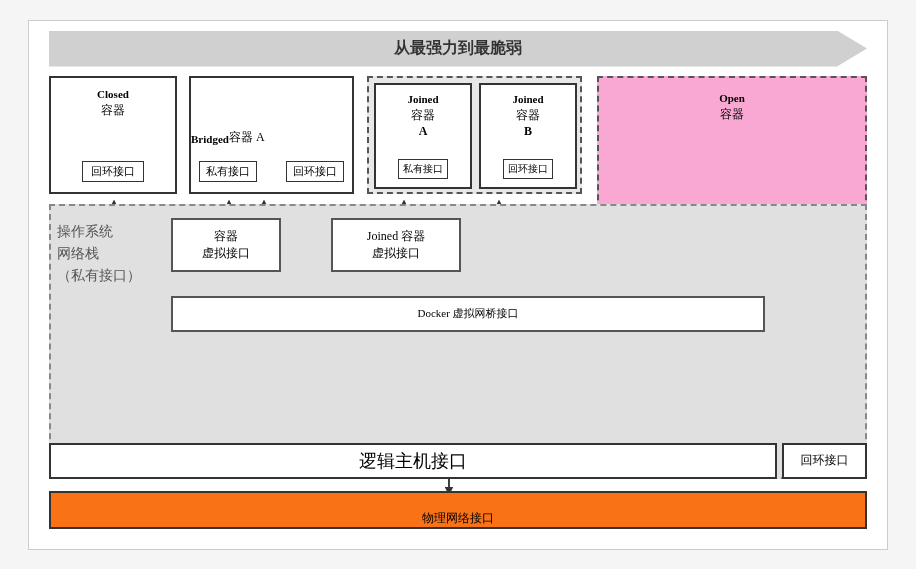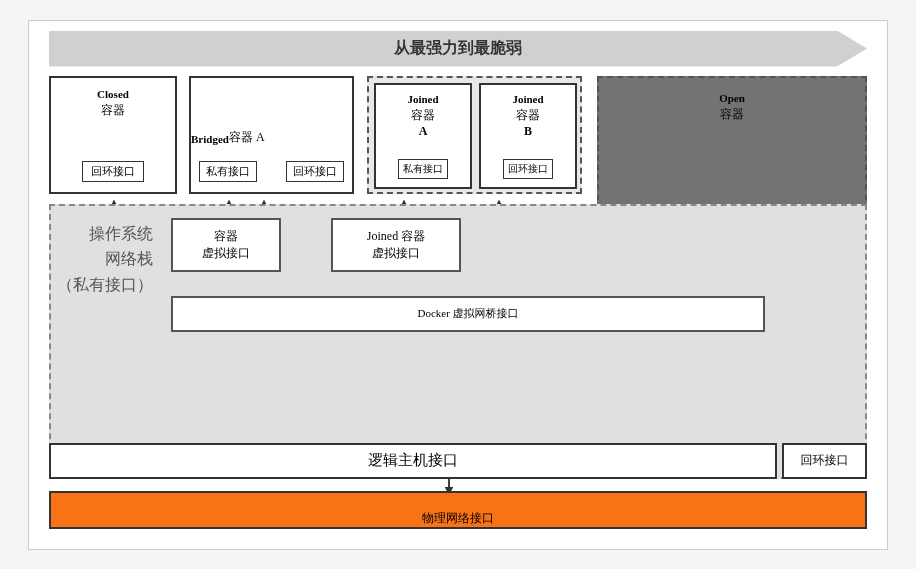--- a/index.html
+++ b/index.html
@@ -159,48 +159,48 @@
       <div style="position:absolute; top:5px; left:110px; width:98px; height:106px; border:2px solid #333; background:#fff; display:flex; flex-direction:column; align-items:center; padding-top:8px;">
         <span class="container-title">Joined</span>
         <span style="font-size:12px;">容器</span>
         <span style="font-size:12px; font-weight:bold;">B</span>
         <div style="position:absolute; bottom:8px; border:1.5px solid #333; padding:2px 4px; font-size:10px; background:#fff;">
           <span>回环接口</span>
         </div>
       </div>
     </div>
 
-    <div style="position:absolute; top:0; left:548px; right:0; height:134px; border:2px dashed #555; background:#737373; display:flex; flex-direction:column; align-items:center; padding-top:14px;">
+    <div style="position:absolute; top:0; left:548px; right:0; height:134px; border:2px dashed #555; background:#f9a8d4; display:flex; flex-direction:column; align-items:center; padding-top:14px;">
       <span class="container-title">Open</span>
       <span class="container-subtitle">容器</span>
     </div>
 
     <div style="position:absolute; top:128px; left:0; right:0; bottom:60px; border:2px dashed #888; background:#e0e0e0;">
 
-      <div style="position:absolute; left:6px; top:15px; font-size:16px; line-height:1.6; color:#555; text-align:right;">
+      <div style="position:absolute; left:6px; top:15px; font-size:14px; line-height:1.6; color:#555; text-align:left;">
         <div>操作系统</div>
         <div>网络栈</div>
         <div>（私有接口）</div>
       </div>
 
       <div style="position:absolute; top:12px; left:120px; width:110px; height:54px; border:2px solid #555; background:#fff; display:flex; align-items:center; justify-content:center; text-align:center; font-size:12px; line-height:1.4;">
         <span>容器<br>虚拟接口</span>
       </div>
 
       <div style="position:absolute; top:12px; left:280px; width:130px; height:54px; border:2px solid #555; background:#fff; display:flex; align-items:center; justify-content:center; text-align:center; font-size:12px; line-height:1.4;">
         <span>Joined 容器<br>虚拟接口</span>
       </div>
 
       <div style="position:absolute; top:90px; left:120px; right:100px; height:36px; border:2px solid #555; background:#fff; display:flex; align-items:center; justify-content:center; font-size:11px;">
         <span>Docker 虚拟网桥接口</span>
       </div>
 
     </div>
 
-    <div style="position:absolute; bottom:60px; left:0; right:90px; height:36px; border:2px solid #333; background:#fff; display:flex; align-items:center; justify-content:center; font-size:15px;">
+    <div style="position:absolute; bottom:60px; left:0; right:90px; height:36px; border:2px solid #333; background:#fff; display:flex; align-items:center; justify-content:center; font-size:18px;">
       <span>逻辑主机接口</span>
     </div>
 
     <div style="position:absolute; bottom:60px; right:0; width:85px; height:36px; border:2px solid #333; background:#fff; display:flex; align-items:center; justify-content:center; font-size:12px;">
       <span>回环接口</span>
     </div>
 
     <div style="position:absolute; bottom:10px; left:0; right:0; height:38px; border:2px solid #333; background:#f97316; display:flex; align-items:flex-end; justify-content:center; font-size:12px;">
       <span>物理网络接口</span>
     </div>

